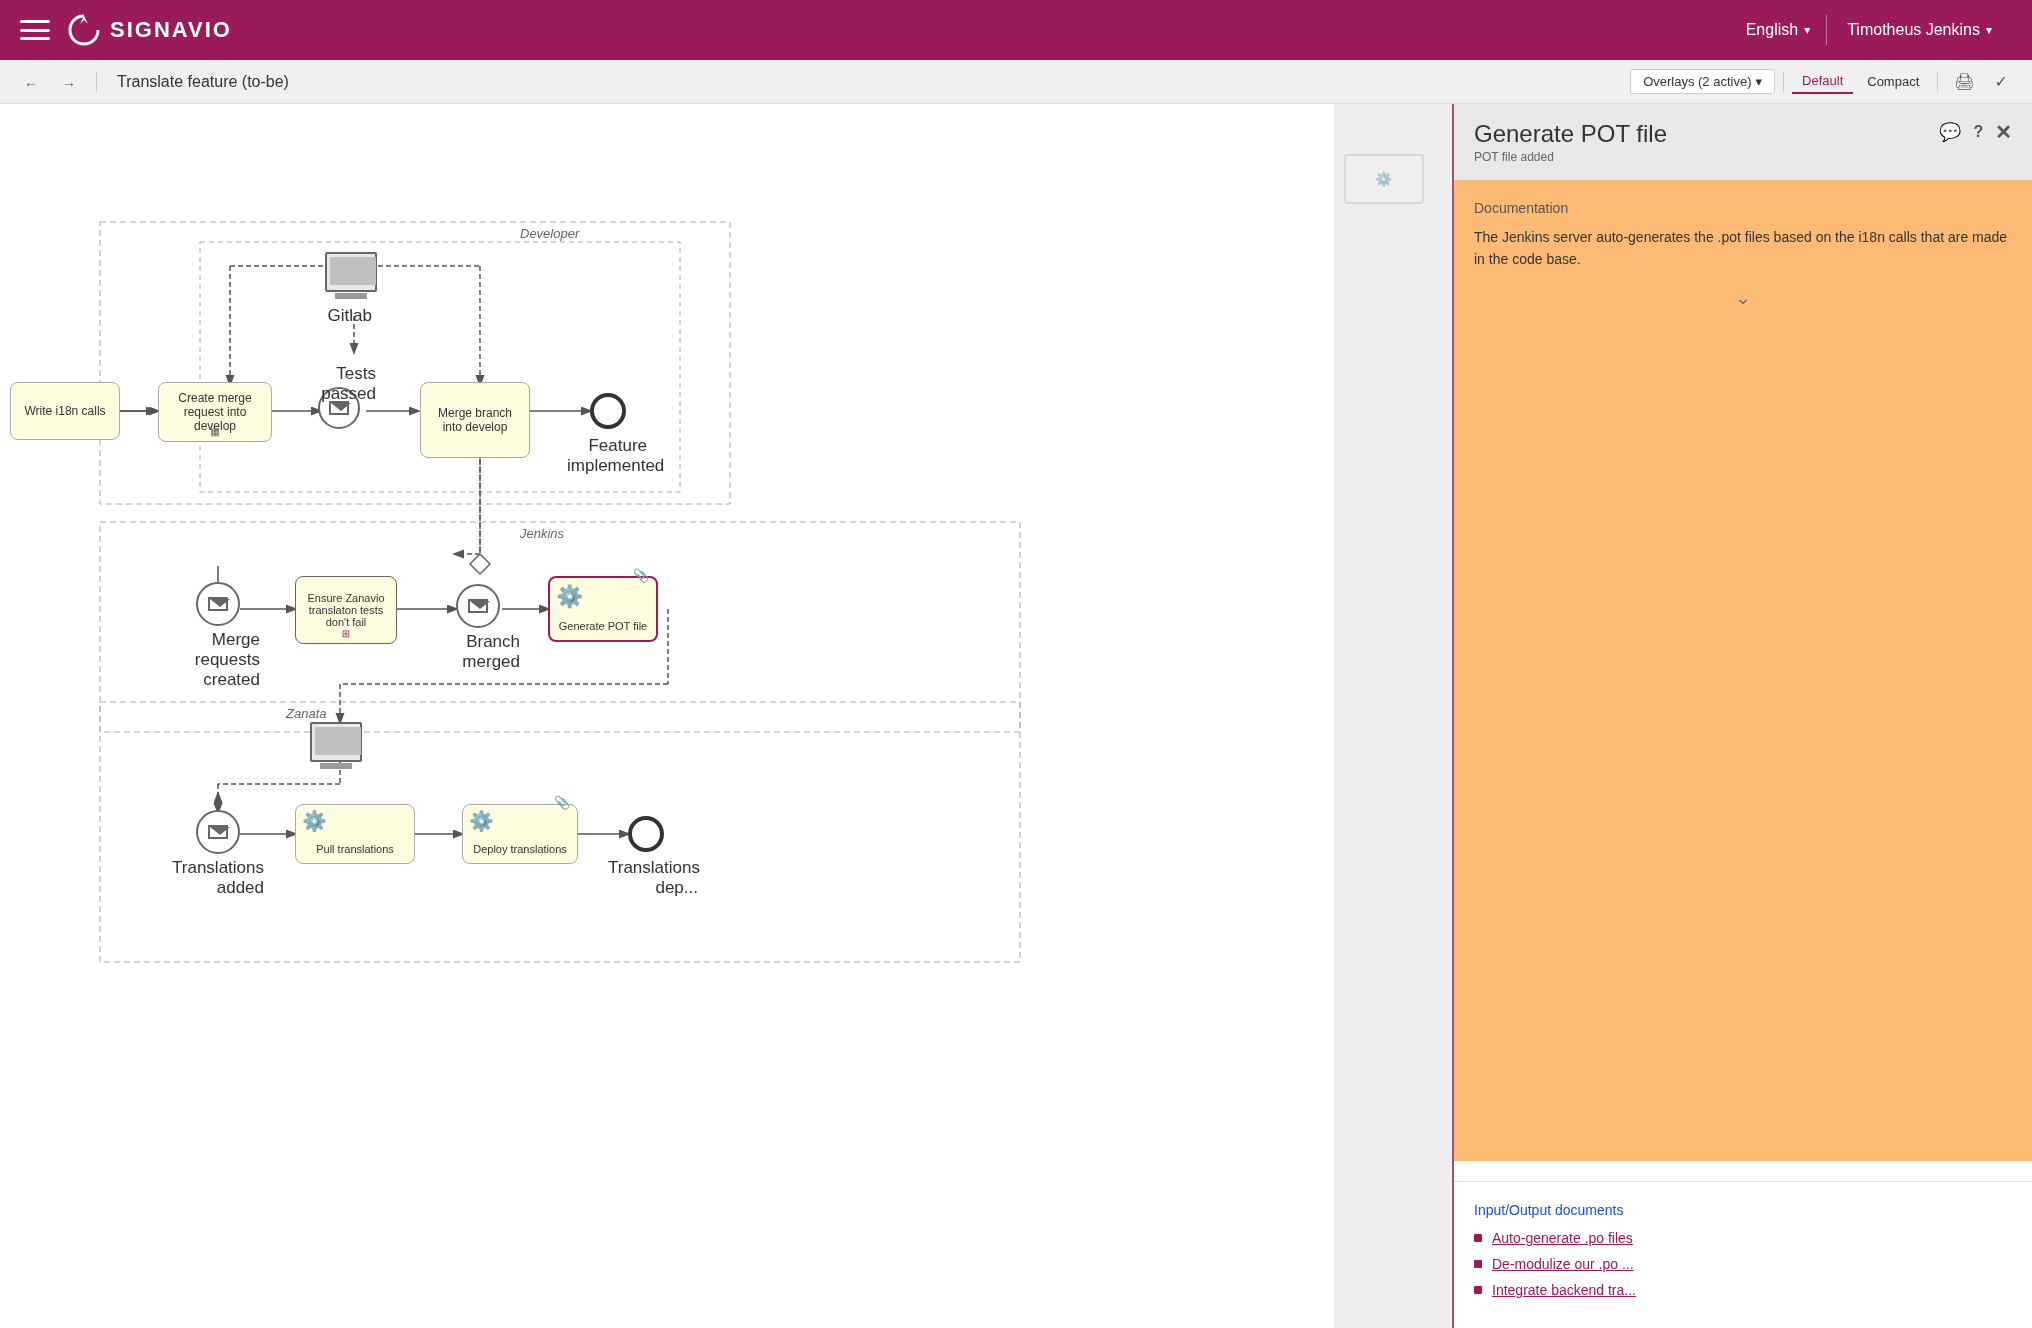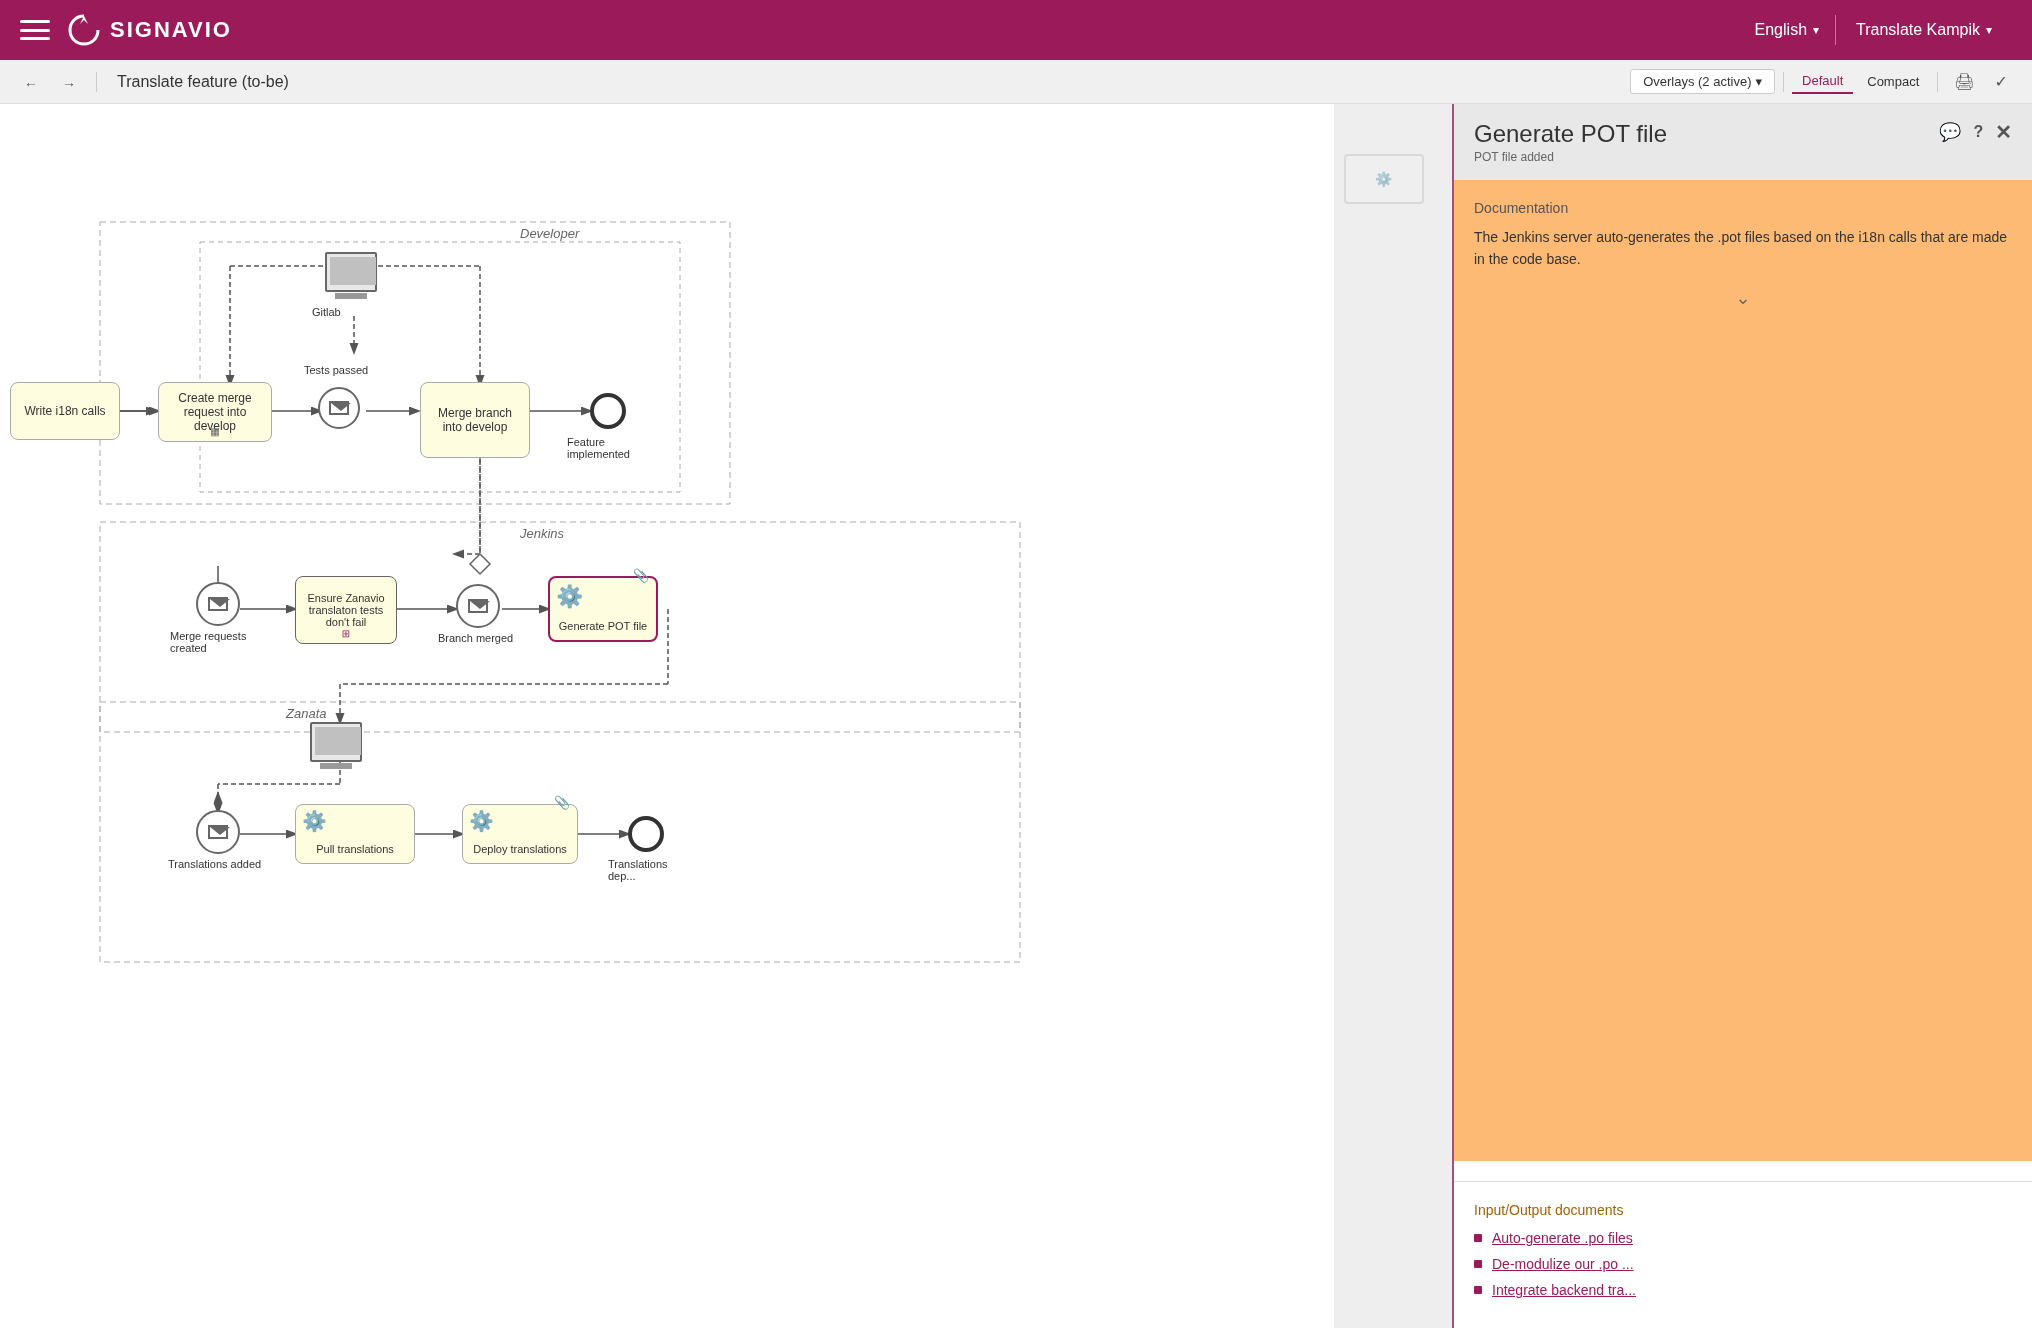--- a/index.html
+++ b/index.html
@@ -107,23 +107,23 @@
       cursor: pointer;
     }
     .bpmn-event.end {
       width: 36px; height: 36px;
       background: white;
       border: 4px solid #333;
     }
 
     .bpmn-label {
       position: absolute;
-      font-size: 11px;
+      font-size: 17px;
       color: #333;
-      text-align: left;
+      text-align: right;
     }
 
     
     .bpmn-system {
       position: absolute;
       display: flex;
       flex-direction: column;
       align-items: center;
       cursor: pointer;
     }
@@ -197,21 +197,21 @@
     }
 
     .detail-io-section {
       margin-top: 20px;
       padding: 20px;
       background: white;
       border-top: 1px solid #ddd;
     }
     .detail-io-title {
       font-size: 14px;
-      color: #a16207;
+      color: #1d4ed8;
       margin-bottom: 12px;
       font-weight: normal;
     }
     .detail-io-item {
       display: flex; align-items: flex-start; gap: 10px;
       margin-bottom: 10px;
     }
     .io-bullet {
       width: 8px; height: 8px;
       background: #9b1a5a;
@@ -248,21 +248,21 @@
     </svg>
     <span class="header-logo-text">SIGNAVIO</span>
   </div>
   <div class="header-right">
     <div class="header-lang">
       <span>English</span>
       <span class="chevron-down">▾</span>
     </div>
     <div class="header-divider"></div>
     <div class="header-user">
-      <span>Translate Kampik</span>
+      <span>Timotheus Jenkins</span>
       <span class="chevron-down">▾</span>
     </div>
   </div>
 </div>
 
 <div class="toolbar">
   <button class="toolbar-btn">←</button>
   <button class="toolbar-btn">→</button>
   <div class="toolbar-separator"></div>
   <span class="toolbar-title">Translate feature (to-be)</span>

